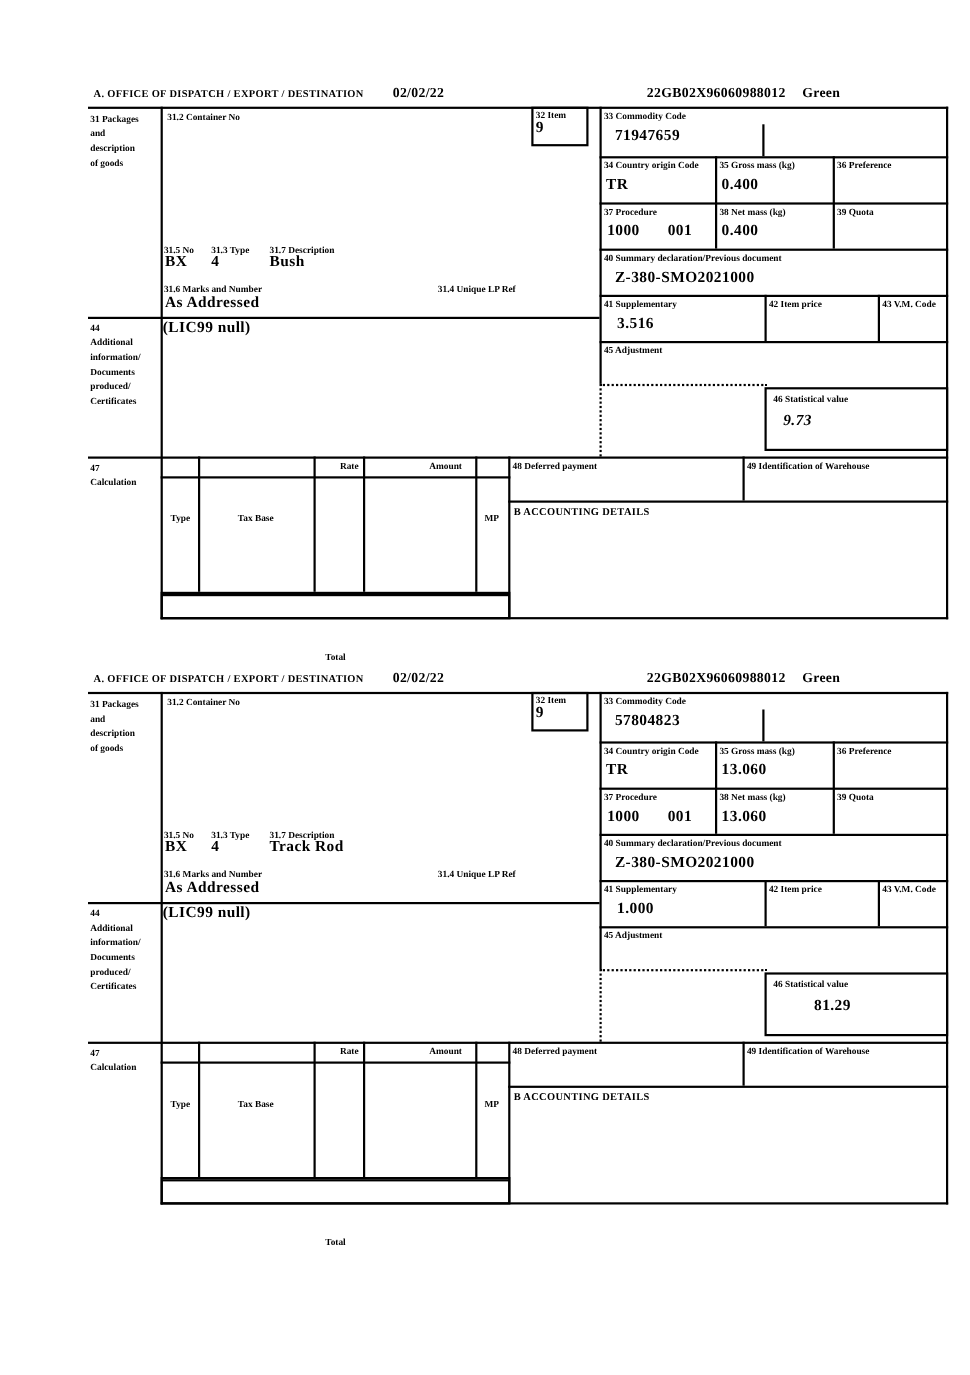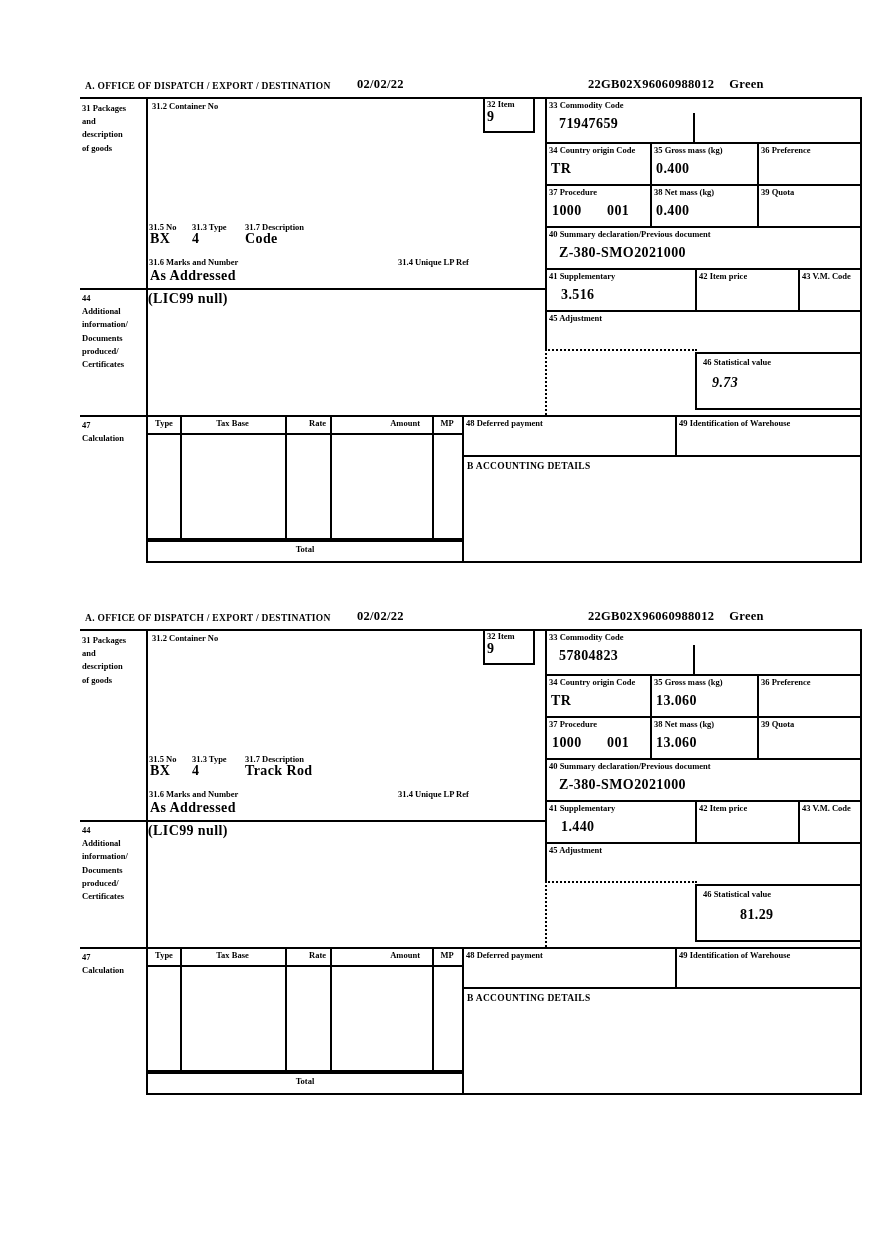--- a/index.html
+++ b/index.html
@@ -20,21 +20,21 @@
   .lbl-block { position:absolute; font-weight:bold; font-size:8.5px; line-height:1.55; }
   .val { position:absolute; font-weight:bold; font-size:14px; line-height:1.1; letter-spacing:0.4px; white-space:nowrap; }
   .hdr-office { position:absolute; font-weight:bold; font-size:9.5px; letter-spacing:0.3px; white-space:nowrap; }
   .hdr-val { position:absolute; font-weight:bold; font-size:12.5px; letter-spacing:0.3px; white-space:nowrap; }
   .hline { position:absolute; height:2px; background:#000; }
   .vline { position:absolute; width:2px; background:#000; }
   .vline-dotted { position:absolute; width:0; border-left:2px dotted #000; }
   .hline-dotted { position:absolute; height:0; border-top:2px dotted #000; }
   .rect { position:absolute; border:2px solid #000; }
   .th { position:absolute; font-weight:bold; font-size:8.5px; top:342px; }
-  .center { text-align:center; }
+  .center { text-align:center;margin-top:48px; }
   .right { text-align:right; }
   .mrn-group { display:flex; gap:15px; }
 </style>
 </head>
 <body>
 
 <div id="page">
     <div class="decl-section s0">
 
     <div class="hdr-office" style="left:5px; top:5px;">A.  OFFICE OF DISPATCH / EXPORT / DESTINATION</div>
@@ -110,21 +110,21 @@
 
     <div class="rect" style="left:615px; top:276px; width:167px; height:58px;"></div>
     <div class="lbl" style="left:623px; top:281px;">46 Statistical value</div>
     <div class="val" style="left:632px; top:299px;font-style:italic;">9.73</div>
 
     <div class="lbl" style="left:69px; top:146px;">31.5 No</div>
     <div class="lbl" style="left:112px; top:146px;">31.3 Type</div>
     <div class="lbl" style="left:165px; top:146px;">31.7 Description</div>
     <div class="val" style="left:70px; top:155px;">BX</div>
     <div class="val" style="left:112px; top:155px;">4</div>
-    <div class="val" style="left:165px; top:155px;">Code</div>
+    <div class="val" style="left:165px; top:155px;">Bush</div>
 
     <div class="lbl" style="left:69px; top:181px;">31.6 Marks and Number</div>
     <div class="lbl" style="left:318px; top:181px;">31.4 Unique LP Ref</div>
     <div class="val" style="left:70px; top:192px;">As Addressed</div>
 
     <div class="lbl-block" style="left:2px; top:216px; width:64px;">
       <div>44</div>
       <div>Additional</div>
       <div>information/</div>
       <div>Documents</div>
@@ -218,21 +218,21 @@
     <div class="val" style="left:527px; top:127px;">001</div>
     <div class="lbl" style="left:574px; top:111px;">38 Net mass (kg)</div>
     <div class="val" style="left:576px; top:127px;">13.060</div>
     <div class="lbl" style="left:681px; top:111px;">39 Quota</div>
     <div class="val" style="left:683px; top:127px;"></div>
 
     <div class="lbl" style="left:469px; top:153px;">40 Summary declaration/Previous document</div>
     <div class="val" style="left:479px; top:169px;">Z-380-SMO2021000</div>
 
     <div class="lbl" style="left:469px; top:195px;">41 Supplementary</div>
-    <div class="val" style="left:481px; top:211px;">1.440</div>
+    <div class="val" style="left:481px; top:211px;">1.000</div>
     <div class="lbl" style="left:619px; top:195px;">42 Item price</div>
     <div class="val" style="left:621px; top:211px;"></div>
     <div class="lbl" style="left:722px; top:195px;">43 V.M. Code</div>
     <div class="val" style="left:724px; top:211px;"></div>
 
     <div class="lbl" style="left:469px; top:237px;">45 Adjustment</div>
 
     <div class="rect" style="left:615px; top:276px; width:167px; height:58px;"></div>
     <div class="lbl" style="left:623px; top:281px;">46 Statistical value</div>
     <div class="val" style="left:660px; top:299px;">81.29</div>

